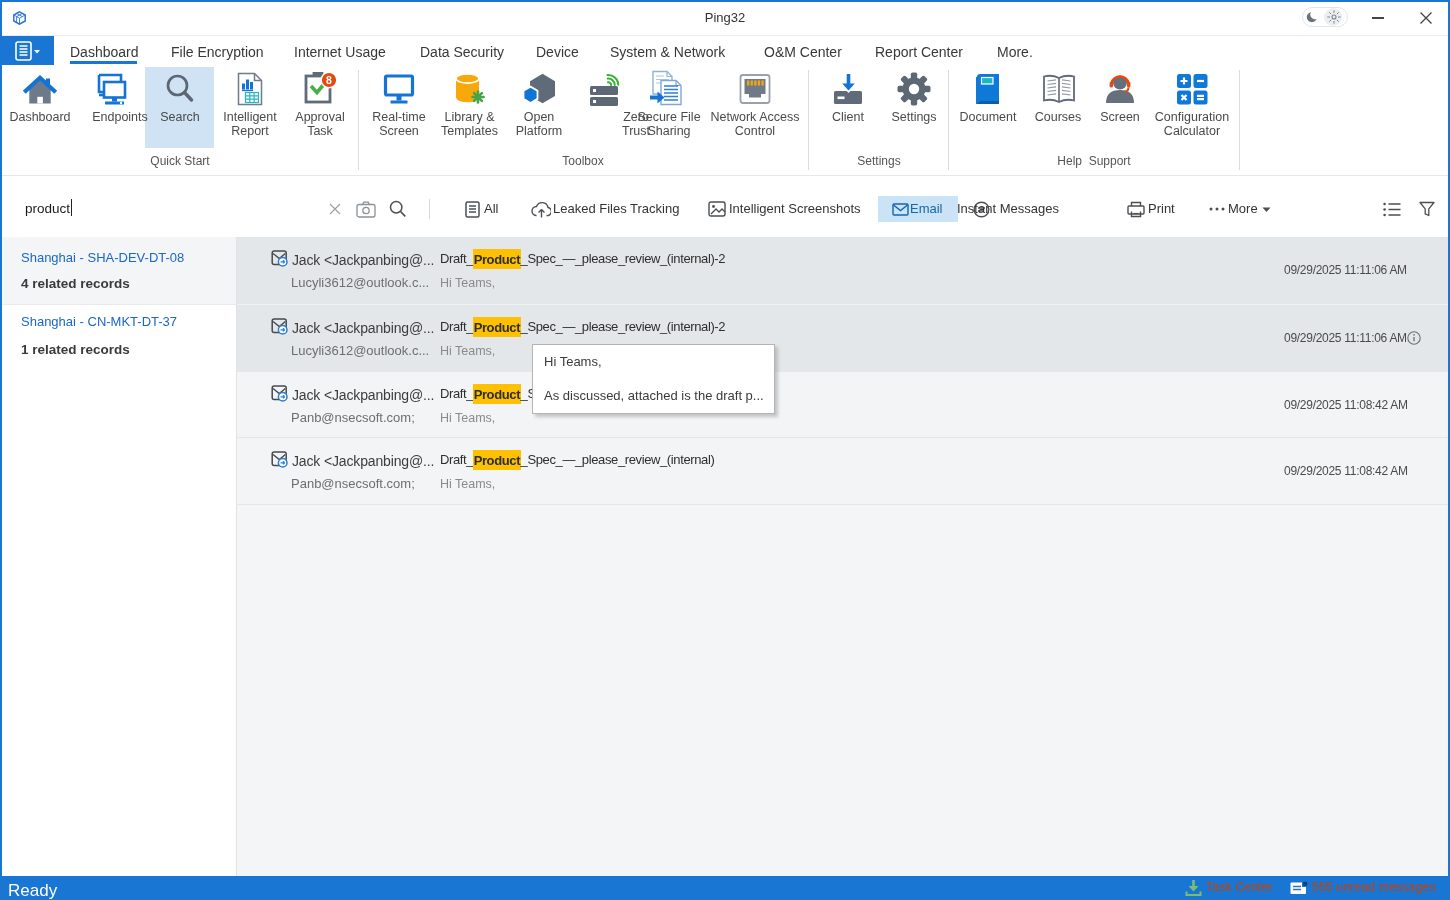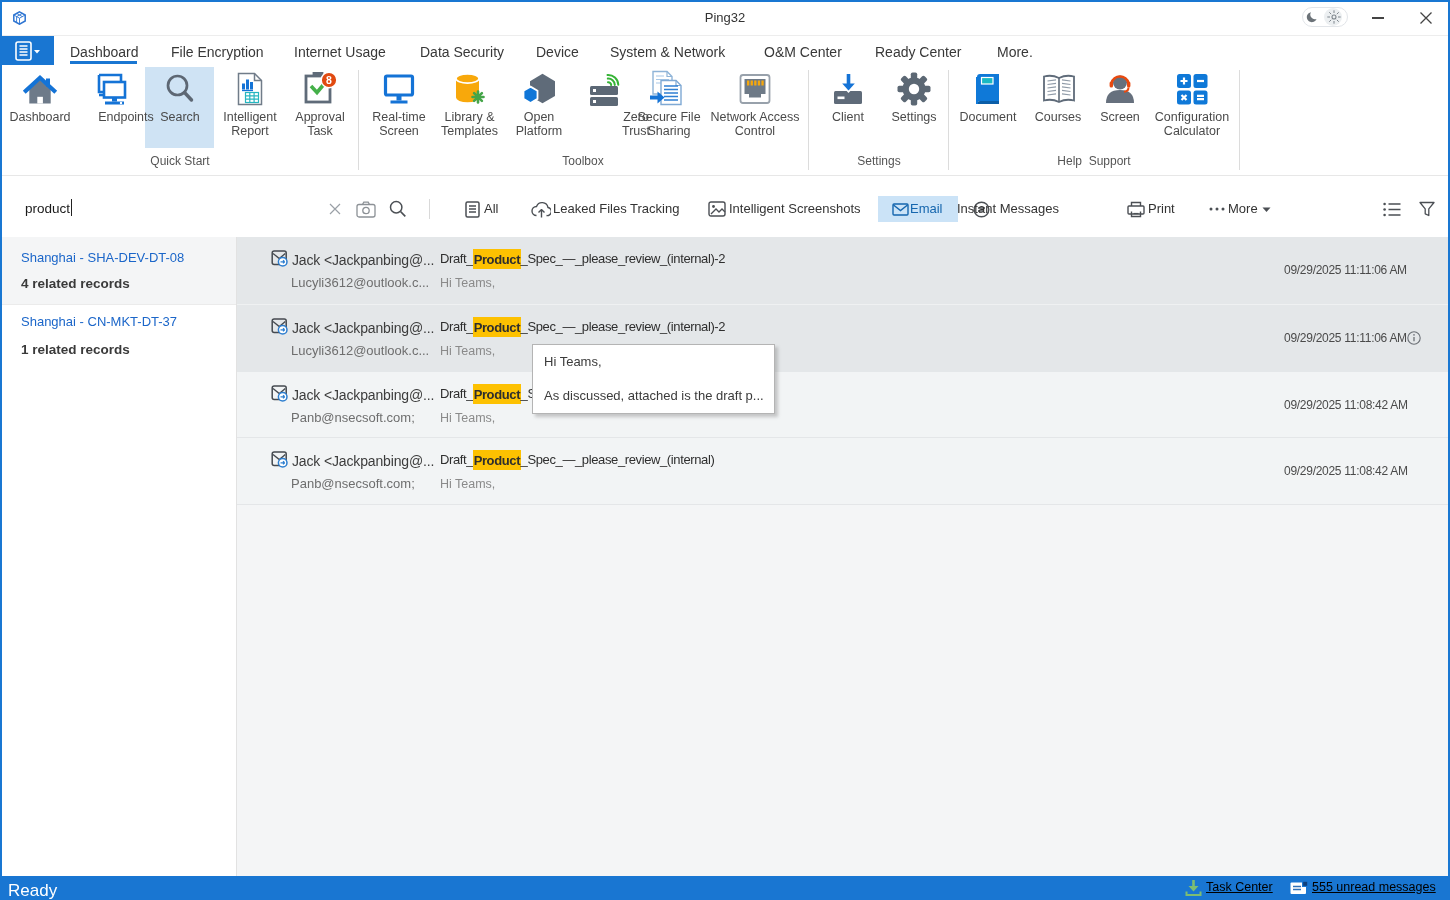--- a/index.html
+++ b/index.html
@@ -52,21 +52,21 @@
 .hiteams { position:absolute; left:203px; top:39px; font-size:12.5px; color:#8a8a8a; }
 .rdate { position:absolute; left:1047px; top:26px; font-size:12px; letter-spacing:-0.28px; color:#4a4a4a; white-space:nowrap; }
 .rowdiv { left:237px; width:1211px; height:1px; }
 
 #tooltip { left:532px; top:344px; width:243px; height:70px; background:#fff; border:1px solid #b4b4b4; box-shadow:3px 3px 3px rgba(130,130,130,0.4); }
 #tooltip .t1 { position:absolute; left:11px; top:9px; font-size:13px; color:#3b3b3b; white-space:nowrap; }
 #tooltip .t2 { position:absolute; left:11px; top:43px; font-size:13px; color:#3b3b3b; white-space:nowrap; }
 
 #statusbar { left:0; top:876px; width:1450px; height:24px; background:#1976d2; }
 #ready { left:8px; top:881px; font-size:17px; color:#fff; }
-.stext { font-size:12.5px; color:#000000; white-space:nowrap;text-decoration:underline; }
+.stext { font-size:12.5px; color:#c2410c; white-space:nowrap; }
 </style>
 </head>
 <body>
 <div class="abs" id="topborder"></div>
 <div class="abs" id="leftborder"></div>
 <div class="abs" id="rightborder"></div>
 <div class="abs" id="titlebar"></div>
 <div class="abs" id="apptitle">Ping32</div>
 <div class="abs" id="togglepill"></div>
 <div class="abs" id="suncircle"></div>
@@ -103,33 +103,33 @@
   <path d="M4.5 5 L12.5 5 M4.5 8 L12.5 8 M4.5 11 L12.5 11 M4.5 14 L12.5 14" stroke="#fff" stroke-width="1.4"></path>
   <path d="M19 9 L25 9 L22 12.5 Z" fill="#fff"></path>
 </svg>
 <span class="abs tab" style="left:70px">Dashboard</span>
 <span class="abs tab" style="left:171px">File Encryption</span>
 <span class="abs tab" style="left:294px">Internet Usage</span>
 <span class="abs tab" style="left:420px">Data Security</span>
 <span class="abs tab" style="left:536px">Device</span>
 <span class="abs tab" style="left:610px">System &amp; Network</span>
 <span class="abs tab" style="left:764px">O&amp;M Center</span>
-<span class="abs tab" style="left:875px">Ready Center</span>
+<span class="abs tab" style="left:875px">Report Center</span>
 <span class="abs tab" style="left:997px">More.</span>
 <div class="abs" id="tab-underline"></div>
 
 <div class="abs" id="ribbon"></div>
 <div class="abs" id="searchsel"></div>
 <div class="abs rsep" style="left:358px"></div>
 <div class="abs rsep" style="left:808px"></div>
 <div class="abs rsep" style="left:948px"></div>
 <div class="abs rsep" style="left:1239px"></div>
 
 <div class="abs rlabel" style="left:0px;top:110px;width:80px">Dashboard</div>
-<div class="abs rlabel" style="left:86px;top:110px;width:80px">Endpoints</div>
+<div class="abs rlabel" style="left:80px;top:110px;width:80px">Endpoints</div>
 <div class="abs rlabel" style="left:140px;top:110px;width:80px">Search</div>
 <div class="abs rlabel" style="left:210px;top:110px;width:80px">Intelligent<br>Report</div>
 <div class="abs rlabel" style="left:280px;top:110px;width:80px">Approval<br>Task</div>
 <div class="abs rlabel" style="left:359px;top:110px;width:80px">Real-time<br>Screen</div>
 <div class="abs rlabel" style="left:429px;top:110px;width:81px">Library &amp;<br>Templates</div>
 <div class="abs rlabel" style="left:499px;top:110px;width:80px">Open<br>Platform</div>
 <div class="abs rlabel" style="left:596px;top:110px;width:80px">Zero<br>Trust</div>
 <div class="abs rlabel" style="left:624px;top:110px;width:90px">Secure File<br>Sharing</div>
 <div class="abs rlabel" style="left:700px;top:110px;width:110px">Network Access<br>Control</div>
 <div class="abs rlabel" style="left:808px;top:110px;width:80px">Client</div>

